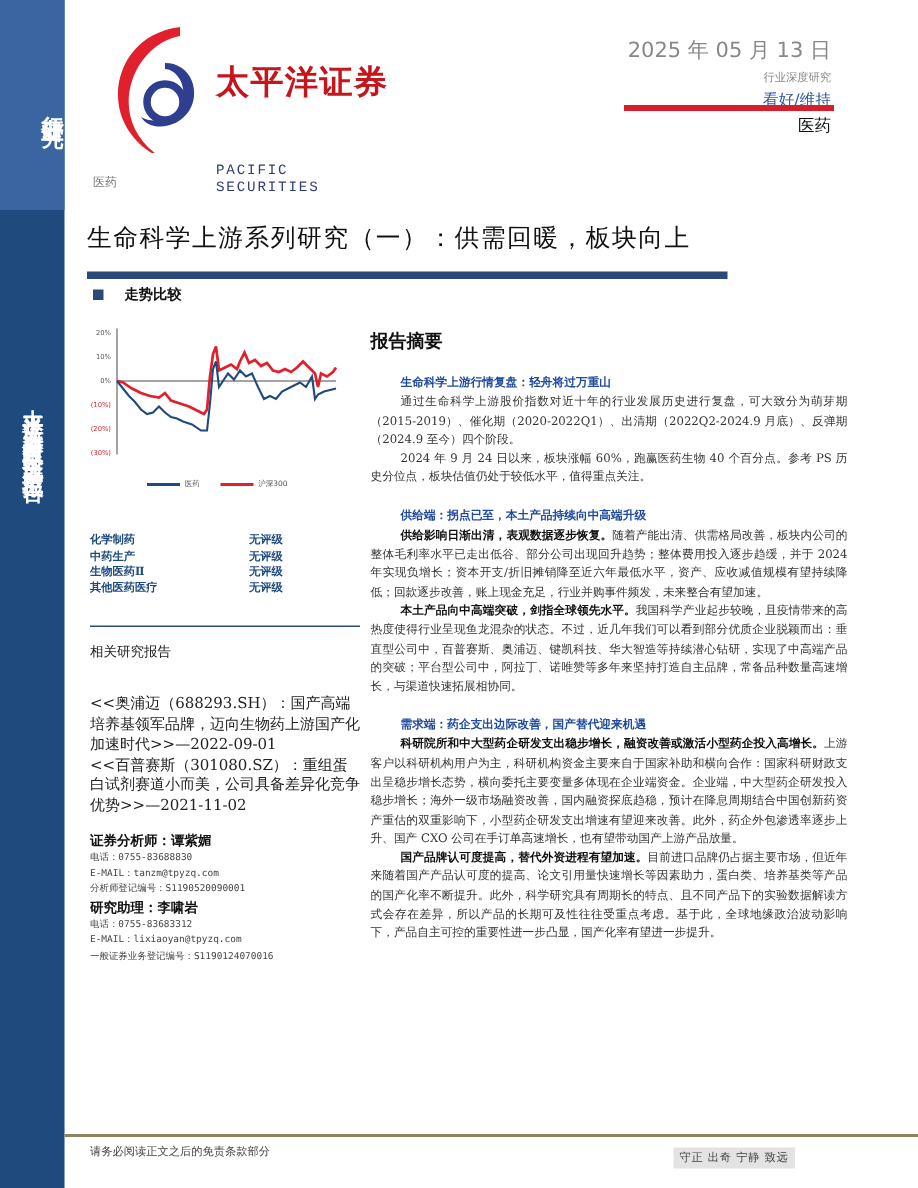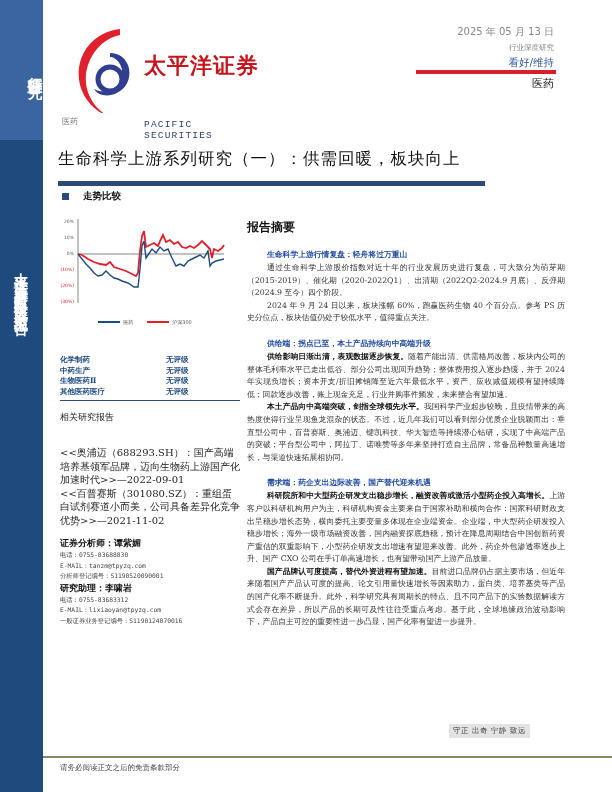--- a/index.html
+++ b/index.html
@@ -24,75 +24,75 @@
     display: flex; justify-content: center;
   }
   .sidebar .v-label-top span { writing-mode: vertical-rl; letter-spacing: 2px; }
   .sidebar .v-label-main {
     position: absolute; left: 0; top: 262px; width: 43px;
     color: #fff; font-weight: bold; font-size: 14px;
     display: flex; justify-content: center;
   }
   .sidebar .v-label-main span { writing-mode: vertical-rl; letter-spacing: 3px; line-height: 16px; }
 
-  .logo { position: absolute; left: 62px; top: 23px; width: 200px; height: 90px; }
+  .logo { position: absolute; left: 62px; top: 12px; width: 200px; height: 90px; }
   .logo .mark { position: absolute; left: 8px; top: 0; width: 70px; height: 90px; }
   .logo .cn {
     position: absolute; left: 82px; top: 28px; font-family: "DejaVu Sans", sans-serif;
     font-weight: bold; font-size: 22px; color: #c4161c; letter-spacing: 1px;
   }
   .logo .en {
     position: absolute; left: 82px; top: 60px; font-family: Liberation Mono, monospace;
     font-size: 9.5px; color: #2f3e6e; letter-spacing: 1.2px; margin-top: 36px;
   }
   .sector-small {
     position: absolute; left: 62px; top: 116px; font-size: 8px; color: #777;
     font-family: "DejaVu Sans", sans-serif;
   }
   .header-right { position: absolute; right: 58px; top: 25px; text-align: right; font-family: "DejaVu Sans", sans-serif; }
-  .header-right .date { font-size: 10px; color: #888; }
+  .header-right .date { font-size: 14px; color: #888; }
   .header-right .rtype { font-size: 7.5px; color: #888; margin-top: 4px; }
   .header-right .rating { font-size: 10.5px; color: #2f5c9c; margin-top: 3px; }
   .red-rule { position: absolute; left: 416px; top: 70px; width: 140px; height: 4px; background: #d61f2b; }
   .sector-big { position: absolute; right: 58px; top: 76px; font-size: 11px; color: #111; font-family: "DejaVu Sans", sans-serif; }
 
   .title {
     position: absolute; left: 58px; top: 148px; font-size: 16.5px; color: #111; letter-spacing: 1px;
   }
   .title-rule { position: absolute; left: 58px; top: 181px; width: 427px; height: 5px; background: #2b4a78; }
 
   .left-col { position: absolute; left: 60px; top: 190px; width: 180px; }
   .sec-head { display: flex; align-items: center; font-weight: bold; font-size: 9.5px; color: #111; }
   .sec-head .sq { width: 7px; height: 7px; background: #2b4a78; margin-right: 14px; margin-left: 2px; }
   .chart-box { position: relative; width: 170px; height: 128px; margin-top: 8px; }
   .chart-box svg { position: absolute; left: 0; top: 0; }
   .legend { position: absolute; left: 0; top: 108px; width: 170px; display: flex; justify-content: center; gap: 14px; font-size: 5px; color: #555; font-family: "DejaVu Sans", sans-serif; }
   .legend .item { display: flex; align-items: center; gap: 3px; }
   .legend .line { width: 22px; height: 2px; }
 
-  .sub-table { margin-top: 16px; border-bottom: 1px solid #2b4a78; padding-bottom: 3px; }
+  .sub-table { margin-top: 16px; border-bottom: 1px solid #2b4a78; padding-bottom: 20px; }
   .sub-row { display: flex; font-size: 7.5px; font-weight: bold; color: #1f4a7e; line-height: 10.5px; }
   .sub-row .n { width: 106px; }
   .related-head { font-weight: normal; font-size: 9px; margin-top: 10px; }
   .related { font-size: 10px; line-height: 13.5px; color: #222; margin-top: 22px; }
   .related p { margin: 0; }
   .analyst { margin-top: 10px; }
   .analyst .role { font-weight: bold; font-size: 9px; color: #111; }
   .analyst .info { font-size: 6.3px; color: #444; line-height: 10.5px; font-family: "DejaVu Sans Mono", monospace; }
 
   .right-col { position: absolute; left: 247px; top: 219px; width: 318px; }
   .abstract-title { font-size: 12px; font-weight: bold; color: #111; }
   .block { margin-top: 13px; }
   .sub-title { font-size: 7.8px; font-weight: bold; color: #1f4a9e; padding-left: 20px; margin-bottom: 2px; }
   .para { font-size: 7.8px; line-height: 12.6px; color: #333; text-indent: 20px; text-align: justify; }
   .para b { color: #111; }
 
   .footer-rule { position: absolute; left: 43px; top: 756px; width: 569px; height: 2px; background: #8a8660; }
   .footer-left { position: absolute; left: 60px; top: 763px; font-size: 7.5px; color: #444; }
-  .footer-right { position: absolute; left: 449px; top: 724px; padding: 2px 4px; font-size: 7.5px; color: #444; background: #e3e3e3; letter-spacing: 0.5px; }
+  .footer-right { position: absolute; left: 449px; top: 765px; padding: 2px 4px; font-size: 7.5px; color: #444; background: #e3e3e3; letter-spacing: 0.5px; }
 </style>
 </head>
 <body>
 
 <div class="sidebar">
   <div class="top-block"></div>
   <div class="v-label-top">
       <span>行业研究</span>
     </div>
   <div class="v-label-main">

